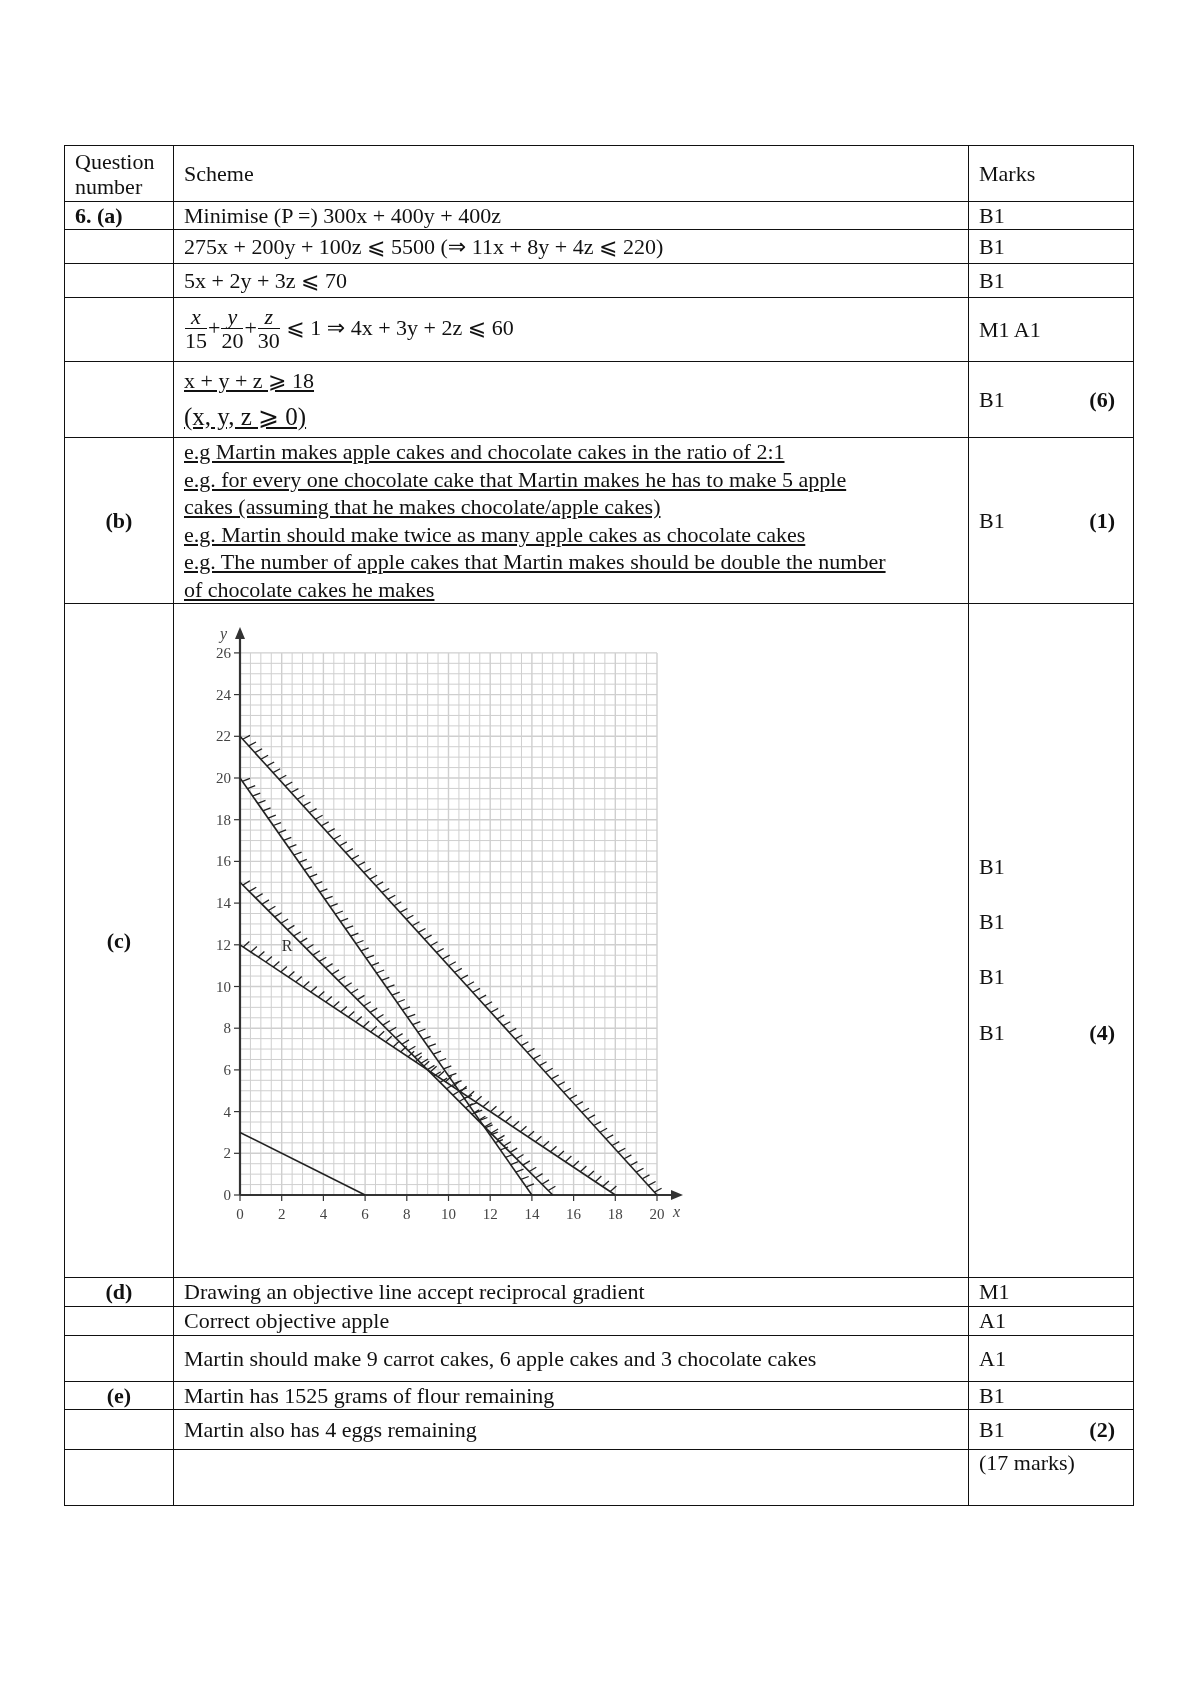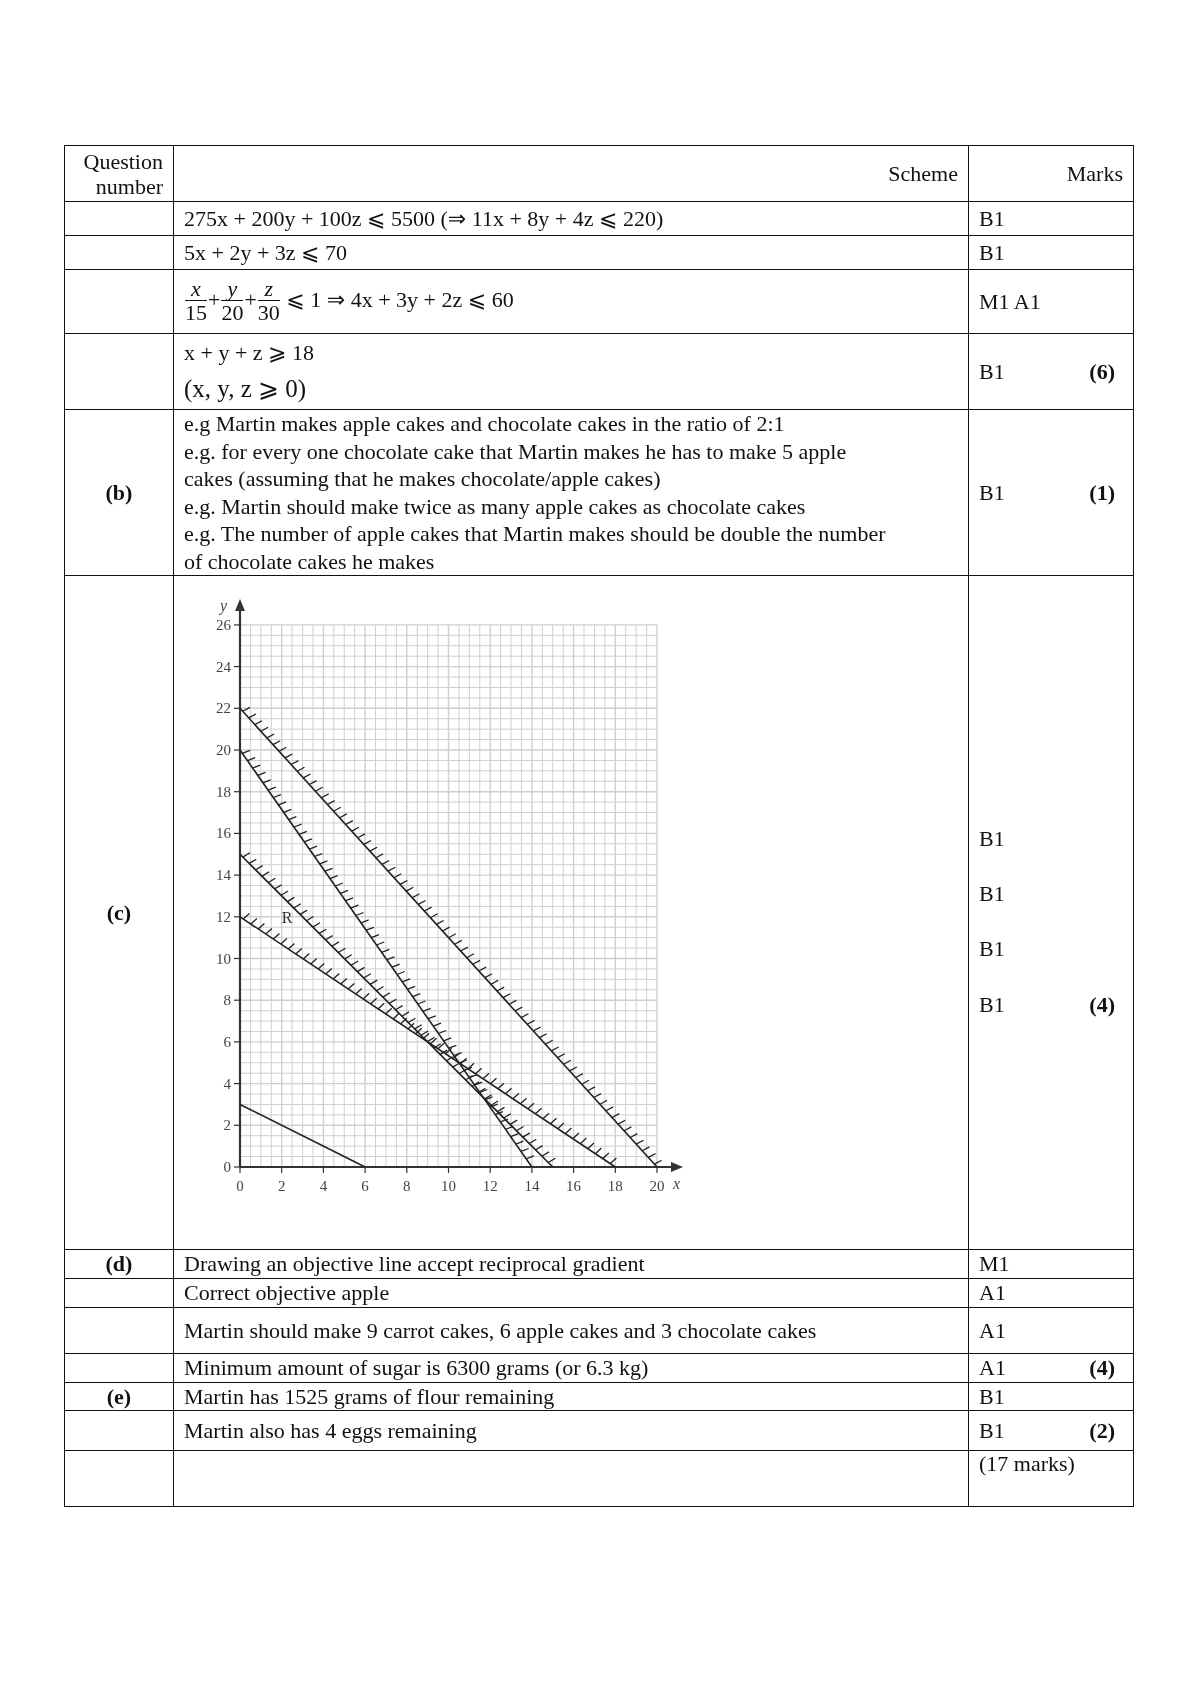--- a/index.html
+++ b/index.html
@@ -4,28 +4,28 @@
 <style>
   html, body { margin: 0; padding: 0; background: #fff; }
   body { width: 1190px; height: 1683px; position: relative; overflow: hidden;
          font-family: "Liberation Serif", "DejaVu Serif", serif; color: #111; }
   table.ms { position: absolute; left: 64px; top: 145px; width: 1069px;
              border-collapse: collapse; table-layout: fixed; }
   table.ms td { border: 1.5px solid #111; padding: 0 10px; vertical-align: middle;
                 font-size: 22px; line-height: 26px; }
   col.c1 { width: 109px; } col.c2 { width: 795px; } col.c3 { width: 165px; }
   .qnum { text-align: center; font-weight: bold; }
-  .hdr { text-align: right; }
+  .hdr { text-align: left; }
   .math { font-family: "Liberation Serif", serif; margin-top: 28px; }
   .mark-cell { position: relative; }
   .mk-total { position: absolute; right: 18px; font-weight: bold; }
   .frac { display: inline-block; vertical-align: middle; text-align: center; margin: 0 1px; }
   .frac .num { display: block; border-bottom: 1px solid #111; padding: 0 2px; line-height: 22px; font-style: italic; }
   .frac .den { display: block; line-height: 24px; }
-  .bline { display: block; }
+  .bline { display: block; text-decoration: underline; }
   .graph-wrap { position: relative; height: 673px; }
   svg.graph { position: absolute; left: 0; top: 0; }
   .cmarks { position: relative; height: 673px; }
   .cmarks .mk { position: absolute; left: 10px; }
   .cmarks .mk-total { position: absolute; right: 18px; font-weight: bold; }
 </style>
 </head>
 <body>
 
 <table class="ms">
@@ -34,20 +34,25 @@
       <col class="c2">
       <col class="c3">
     </colgroup>
   <tbody>
       <tr style="height:56px">
     <td class="hdr" style="line-height:25px">Question number</td>
     <td class="hdr">Scheme</td>
     <td class="hdr">Marks</td>
   </tr>
 
+  <tr style="height:28px">
+    <td class="qnum" style="text-align:left">6. (a)</td>
+    <td>Minimise (P =) 300x + 400y + 400z</td>
+    <td>B1</td>
+  </tr>
   <tr style="height:34px">
     <td></td>
     <td class="math">275x + 200y + 100z ⩽ 5500 (⇒ 11x + 8y + 4z ⩽ 220)</td>
     <td>B1</td>
   </tr>
   <tr style="height:34px">
     <td></td>
     <td class="math">5x + 2y + 3z ⩽ 70</td>
     <td>B1</td>
   </tr>
@@ -274,28 +279,20 @@
   <tr style="height:29px">
     <td></td>
     <td>Correct objective apple</td>
     <td>A1</td>
   </tr>
   <tr style="height:46px">
     <td></td>
     <td>Martin should make 9 carrot cakes, 6 apple cakes and 3 chocolate cakes</td>
     <td>A1</td>
   </tr>
-  <tr style="height:29px">
-    <td></td>
-    <td>Minimum amount of sugar is 6300 grams (or 6.3 kg)</td>
-    <td class="mark-cell">
-      <span>A1</span>
-      <span class="mk-total">(4)</span>
-    </td>
-  </tr>
 
   <tr style="height:28px">
     <td class="qnum">(e)</td>
     <td>Martin has 1525 grams of flour remaining</td>
     <td>B1</td>
   </tr>
   <tr style="height:40px">
     <td></td>
     <td>Martin also has 4 eggs remaining</td>
     <td class="mark-cell">

